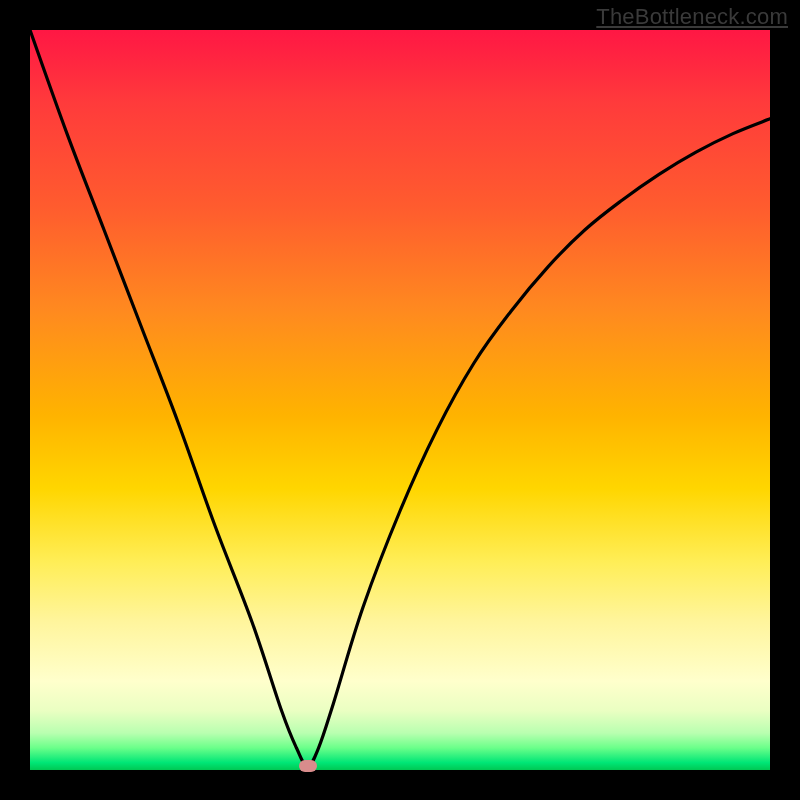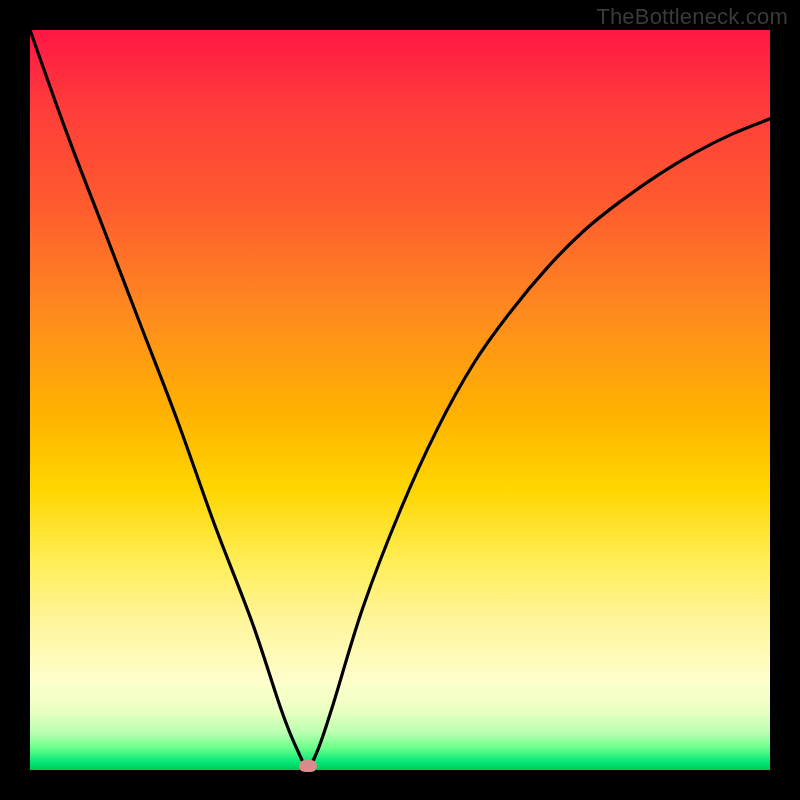--- a/index.html
+++ b/index.html
@@ -37,20 +37,21 @@
   }
   .watermark {
     position: absolute;
     top: 4px;
     right: 12px;
     color: #3a3a3a;
     font-size: 22px;
     font-weight: 500;
     letter-spacing: 0.2px;
     z-index: 5;
+    text-decoration: underline;
   }
   svg.curve {
     position: absolute;
     left: 0;
     top: 0;
     width: 740px;
     height: 740px;
   }
   .marker {
     position: absolute;

